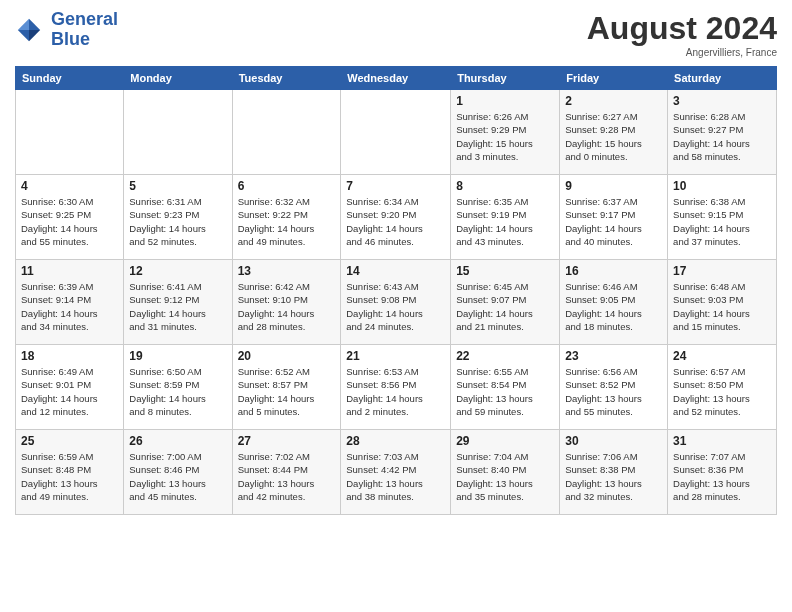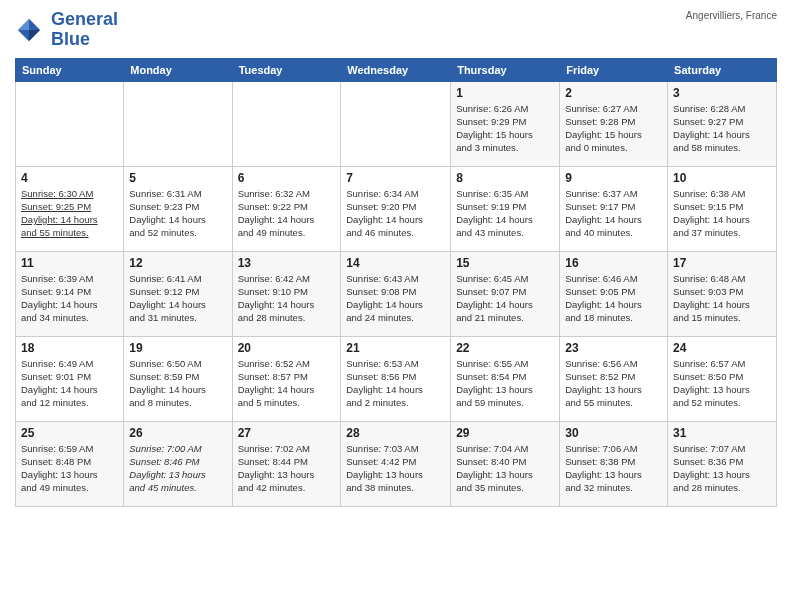--- a/index.html
+++ b/index.html
@@ -95,20 +95,21 @@
       <polygon points="20,4 4,20 20,20" fill="#5b8fd4"></polygon>
       <polygon points="4,20 20,36 20,20" fill="#2c5fa8"></polygon>
       <polygon points="36,20 20,36 20,20" fill="#1a3f7a"></polygon>
     </svg>
     <div class="logo-text">
       <div>General</div>
       <div>Blue</div>
     </div>
   </div>
   <div class="title-area">
+    <div class="month-year">August 2024</div>
     <div class="location">Angervilliers, France</div>
   </div>
 </div>
 
 <table>
   <thead>
     <tr>
     <th>Sunday</th>
         <th>Monday</th>
         <th>Tuesday</th>
@@ -142,21 +143,21 @@
           <span class="day-number">3</span>
           <div class="day-info" style="white-space: pre-line;">Sunrise: 6:28 AM
 Sunset: 9:27 PM
 Daylight: 14 hours
 and 58 minutes.</div>
         </td>
       </tr>
       <tr>
         <td>
           <span class="day-number">4</span>
-          <div class="day-info" style="white-space: pre-line; text-decoration: underline;">Sunrise: 6:30 AM
+          <div class="day-info" style="white-space: pre-line;">Sunrise: 6:30 AM
 Sunset: 9:25 PM
 Daylight: 14 hours
 and 55 minutes.</div>
         </td>
         <td>
           <span class="day-number">5</span>
           <div class="day-info" style="white-space: pre-line;">Sunrise: 6:31 AM
 Sunset: 9:23 PM
 Daylight: 14 hours
 and 52 minutes.</div>
@@ -302,21 +303,21 @@
       <tr>
         <td>
           <span class="day-number">25</span>
           <div class="day-info" style="white-space: pre-line;">Sunrise: 6:59 AM
 Sunset: 8:48 PM
 Daylight: 13 hours
 and 49 minutes.</div>
         </td>
         <td>
           <span class="day-number">26</span>
-          <div class="day-info" style="white-space: pre-line; font-style: italic;">Sunrise: 7:00 AM
+          <div class="day-info" style="white-space: pre-line;">Sunrise: 7:00 AM
 Sunset: 8:46 PM
 Daylight: 13 hours
 and 45 minutes.</div>
         </td>
         <td>
           <span class="day-number">27</span>
           <div class="day-info" style="white-space: pre-line;">Sunrise: 7:02 AM
 Sunset: 8:44 PM
 Daylight: 13 hours
 and 42 minutes.</div>

